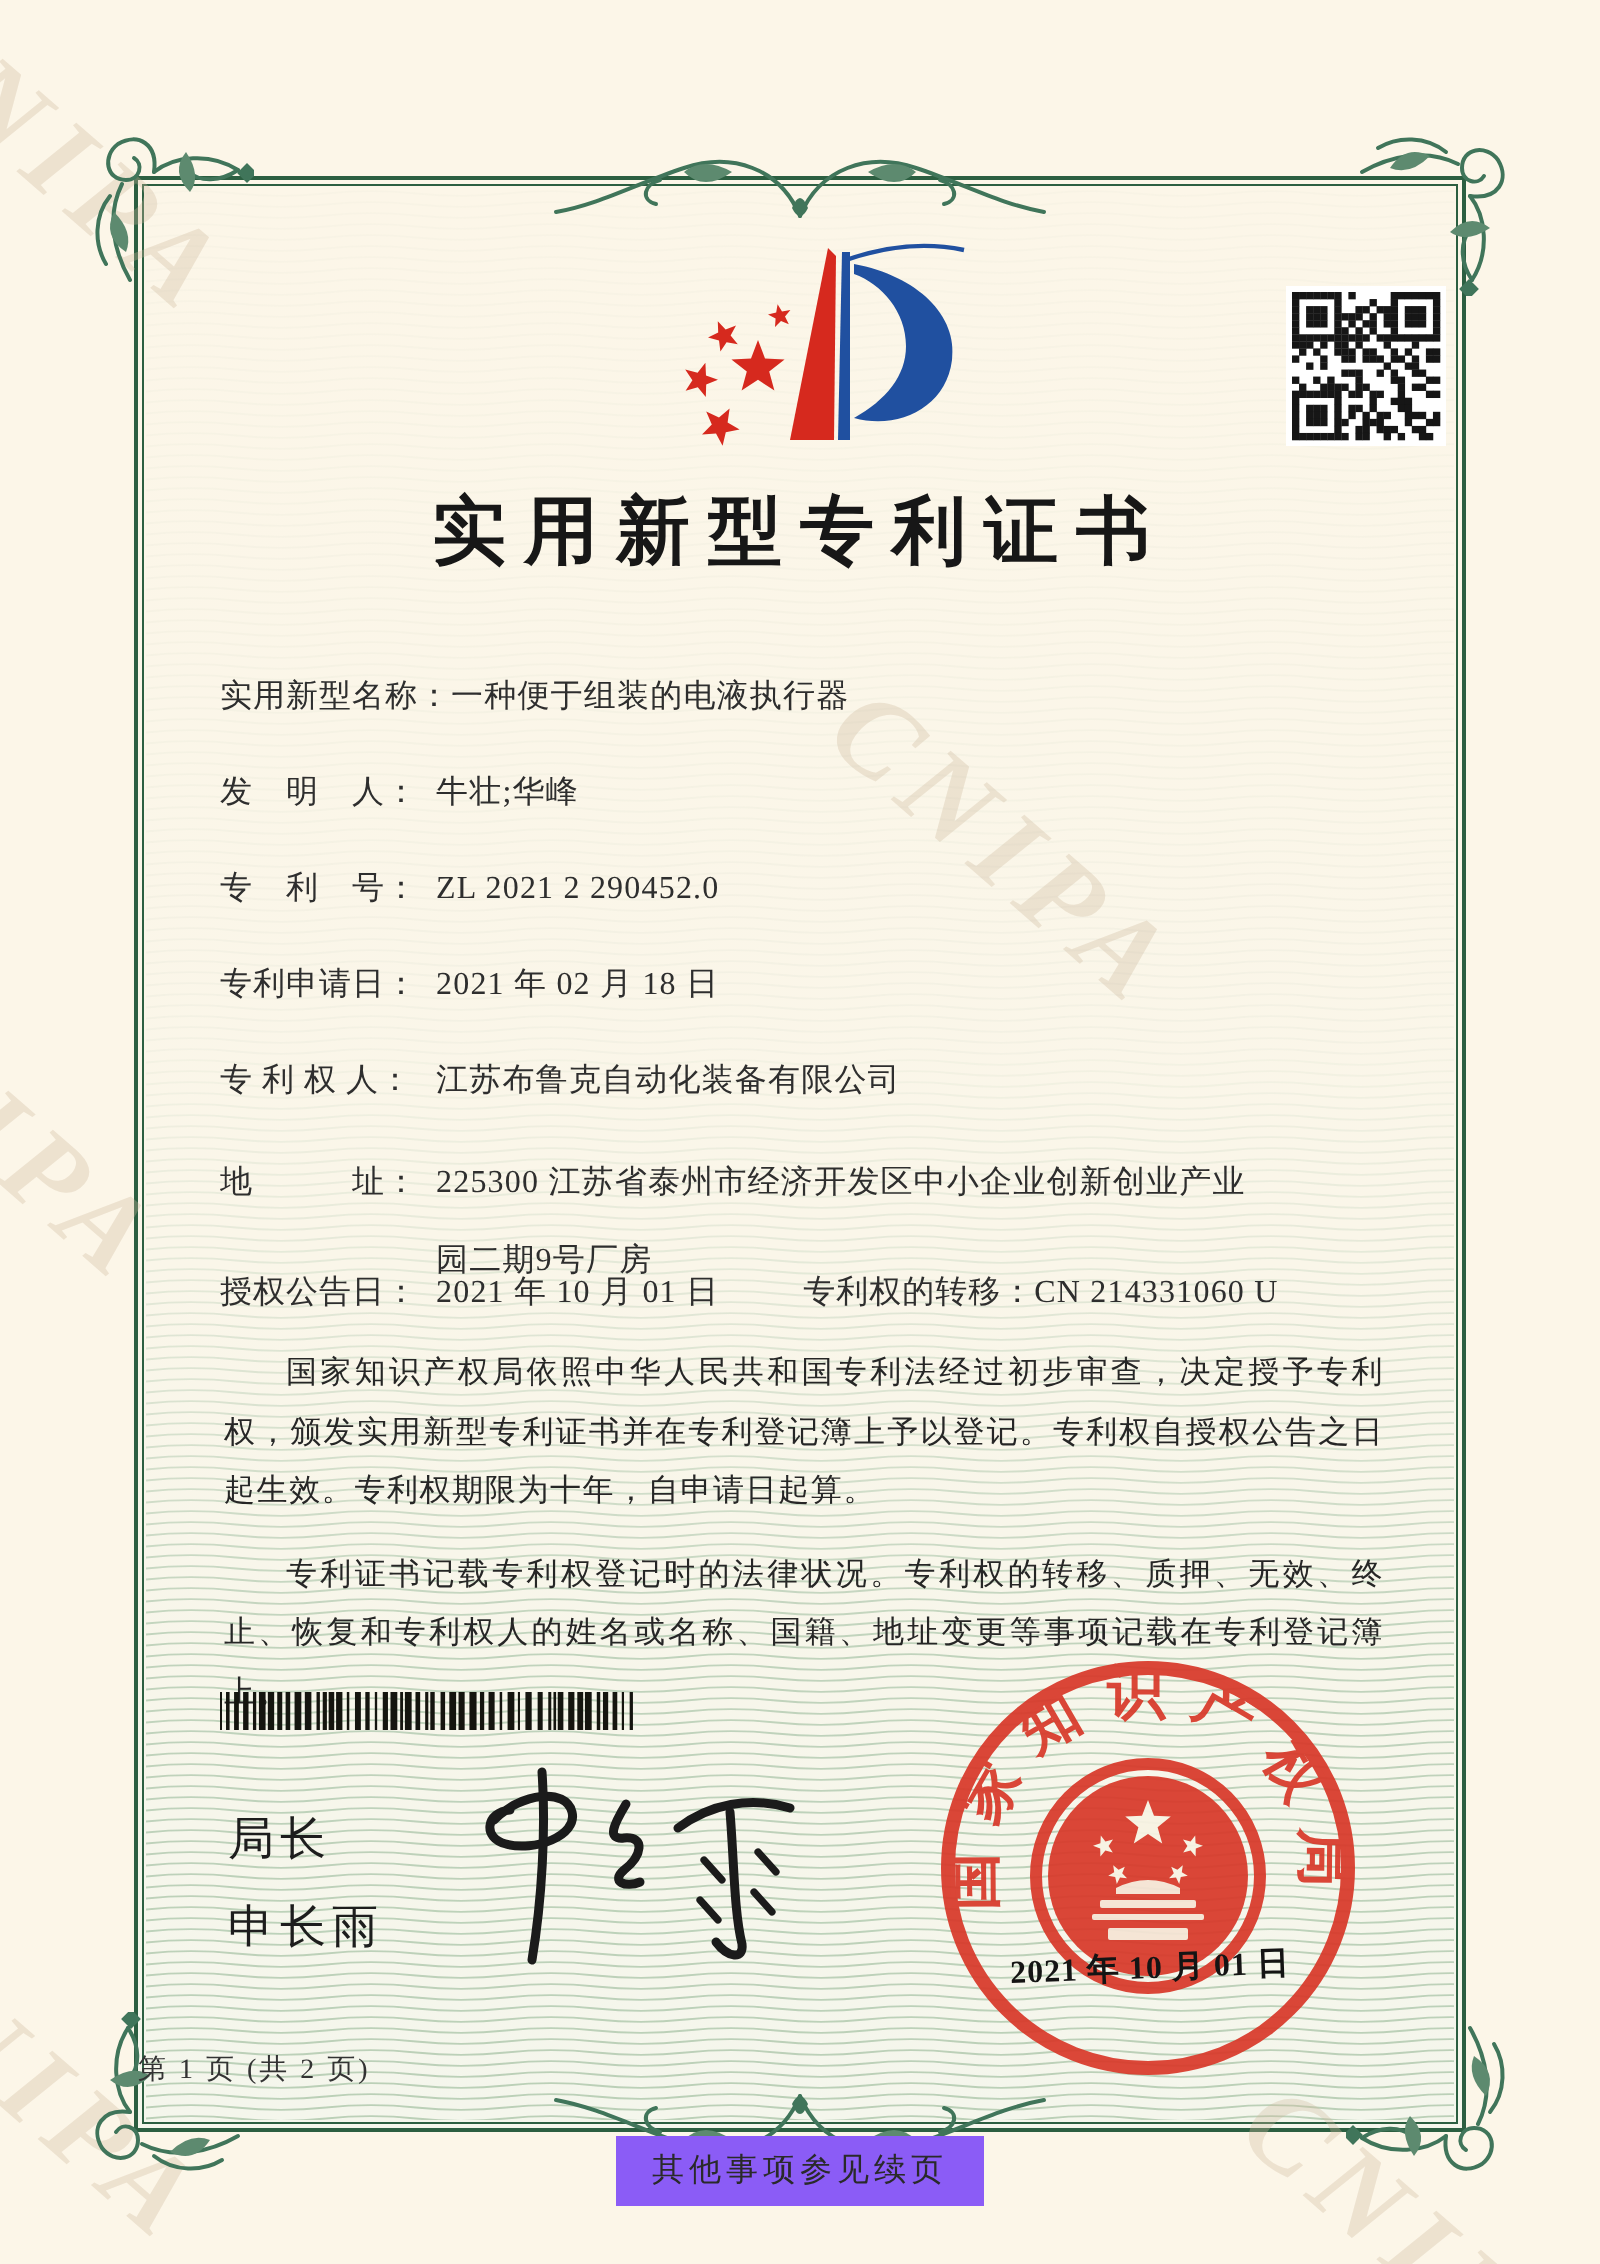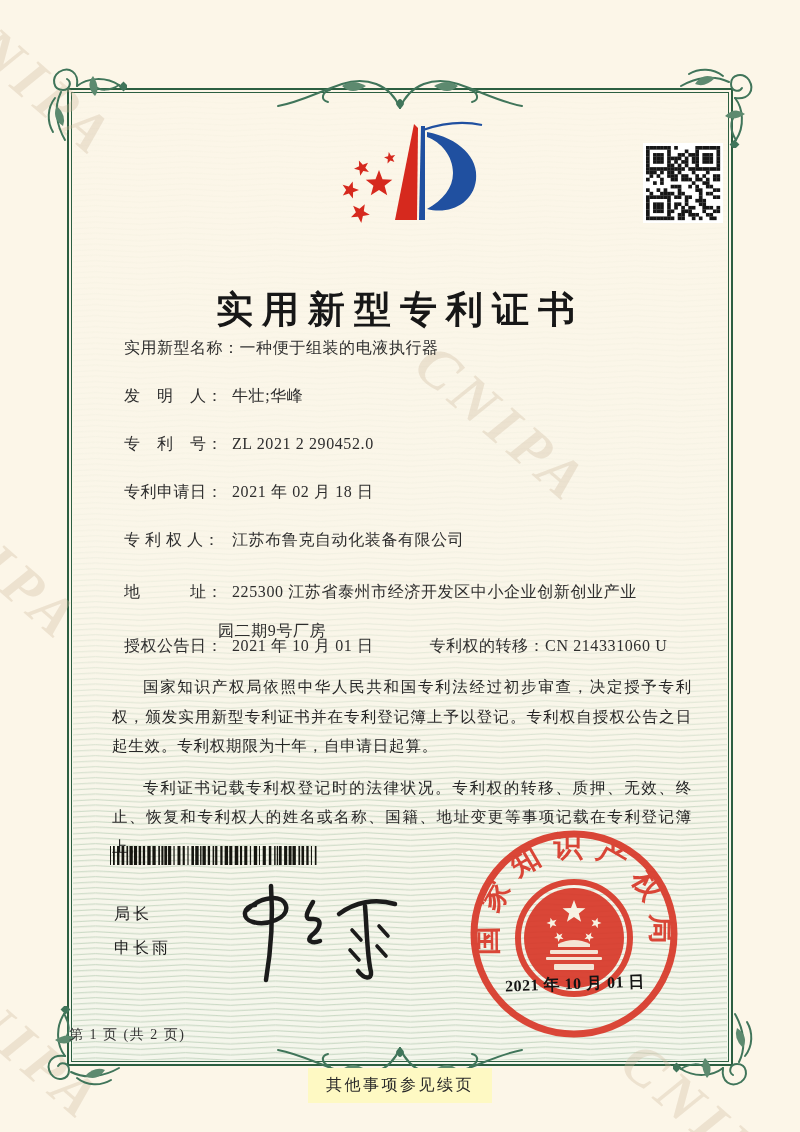--- a/index.html
+++ b/index.html
@@ -14,43 +14,43 @@
          background:linear-gradient(#fcf6e8 0%,#faf6e9 55%,#f4f6ec 100%);}
   .frame .inner-line{position:absolute;inset:2px;border:1px solid #2c5f41;pointer-events:none;}
   .waves{position:absolute;inset:4px;pointer-events:none;}
   .content{position:absolute;inset:0;z-index:2;}
   .orn{position:absolute;z-index:1;pointer-events:none;}
   
   .cert-no{position:absolute;left:33px;top:44px;font-size:16px;letter-spacing:1.5px;color:#3b3b3b;}
   .logo{position:absolute;left:264px;top:30px;}
   .qr{position:absolute;left:574px;top:53px;background:#ffffff;}
   .title{position:absolute;left:0;top:151px;width:100%;text-align:center;font-size:37px;font-weight:bold;
-         letter-spacing:9px;color:#171717;margin-top:44px;}
+         letter-spacing:9px;color:#171717;}
   .fields{position:absolute;left:41px;top:248px;width:582px;font-size:16px;color:#2e2e2e;}
   .frow{height:48px;}
-  .lbl{display:inline-block;min-width:108px;letter-spacing:0.5px;margin-left:14px;}
+  .lbl{display:inline-block;min-width:108px;letter-spacing:0.5px;}
   .val{letter-spacing:0.6px;}
   .addr-line2{padding-left:108px;margin-top:12px;}
   .addr{line-height:27px;height:58px;}
   .grant{display:flex;align-items:flex-end;}
   .grant .pair2{margin-left:42px;}
   .paras{position:absolute;left:31px;top:570px;width:604px;font-size:15.5px;line-height:29.5px;
          letter-spacing:0.8px;color:#262626;text-align:justify;}
   .paras p{margin:12px;text-indent:31px;}
   .barcode{position:absolute;left:41px;top:756px;}
   .signer{position:absolute;left:45px;top:814px;font-family:Liberation Mono, monospace;
-          font-size:16px;letter-spacing:3px;color:#1d1d1d;}
+          font-size:23px;letter-spacing:3px;color:#1d1d1d;}
   .signer div{margin-bottom:13px;}
   .signature{position:absolute;left:140px;top:790px;}
   .seal{position:absolute;left:397px;top:736px;}
   .seal-date{position:absolute;left:421px;top:884px;width:170px;text-align:center;font-size:16px;
              font-weight:bold;letter-spacing:0.5px;color:#141414;transform:rotate(-2deg);}
   .pgfooter{position:absolute;left:0;top:936px;width:100%;text-align:left;font-size:14px;
             letter-spacing:1.5px;color:#333;}
-  .note-box{position:absolute;left:50%;top:1068px;transform:translateX(-50%);z-index:4;background:#fef9c3;
+  .note-box{position:absolute;left:50%;top:1068px;transform:translateX(-50%);z-index:4;background:#8b5cf6;
             padding:7px 18px;font-size:16px;letter-spacing:2.5px;color:#2a2a2a;}
 </style>
 </head>
 <body>
 
 <div class="stage">
 
   <svg width="0" height="0" style="position:absolute" aria-hidden="true">
     <defs>
       <g id="cf" stroke="#40755a" fill="none" stroke-width="2" stroke-linecap="round">

